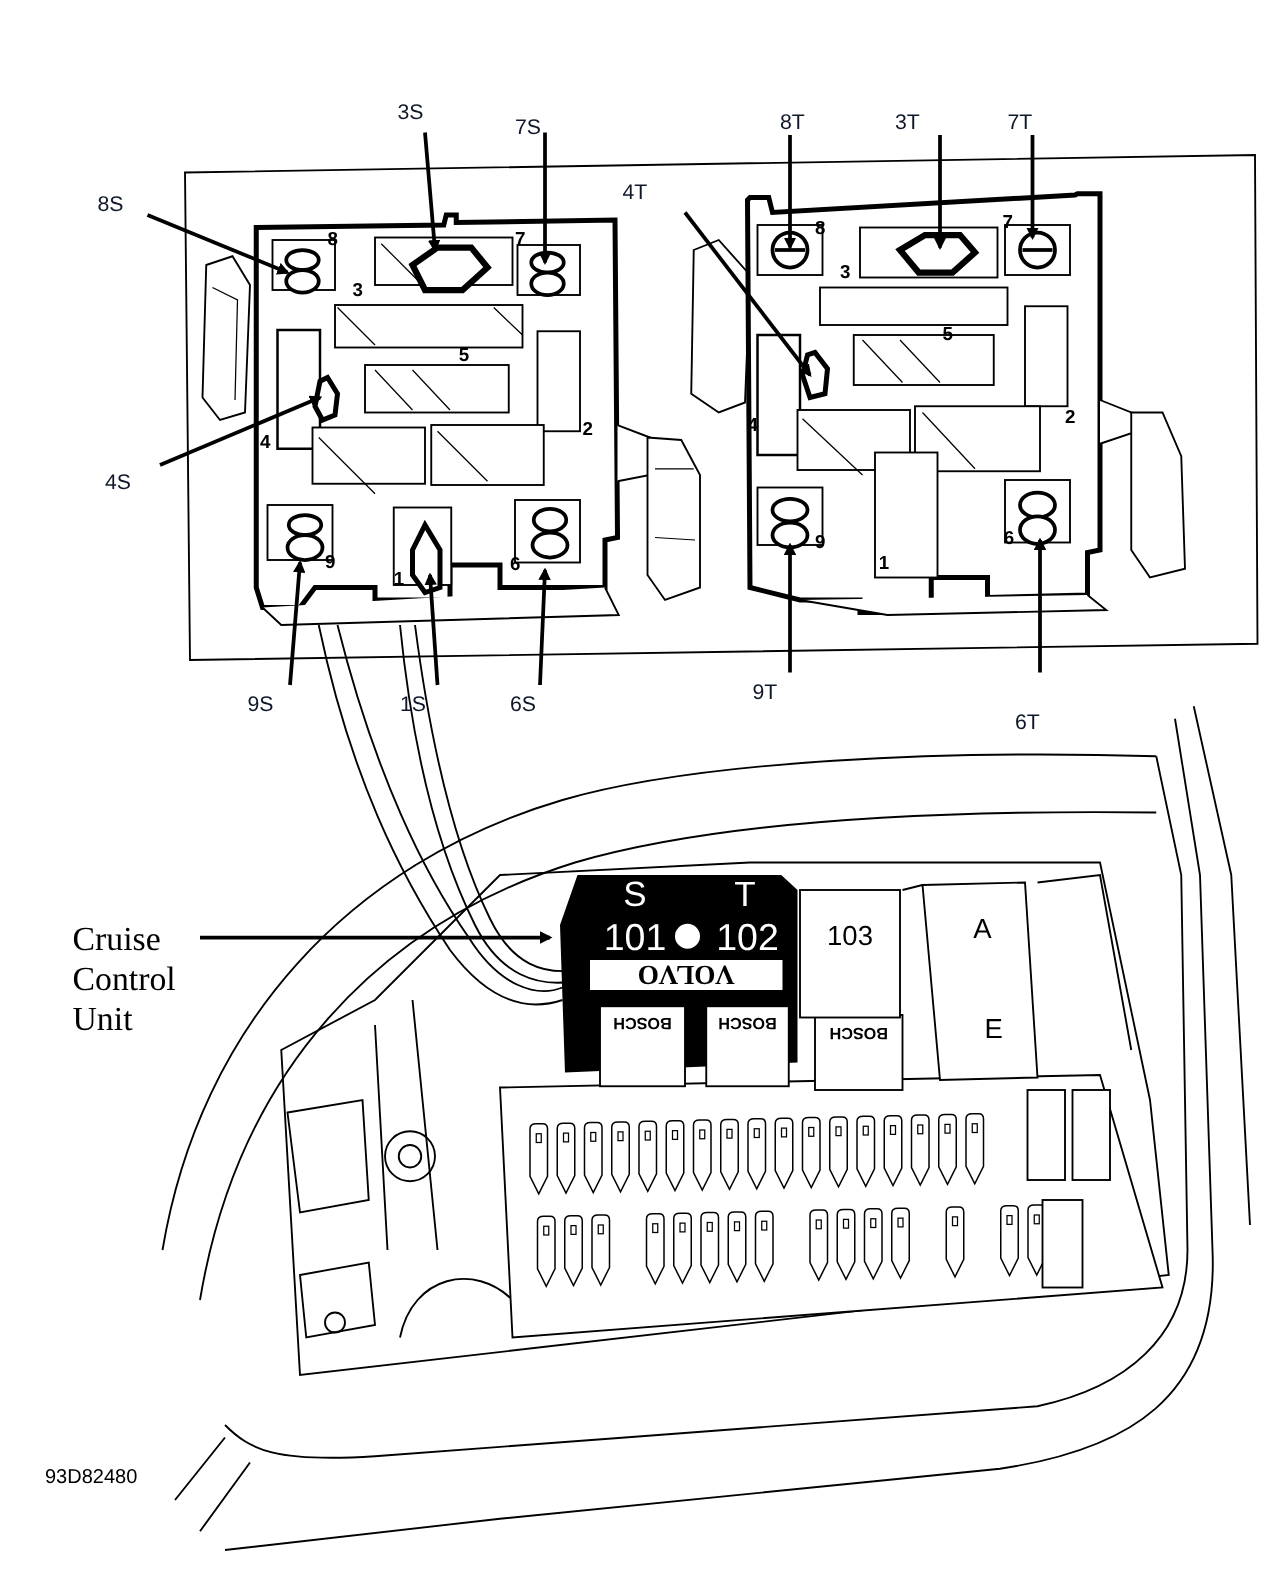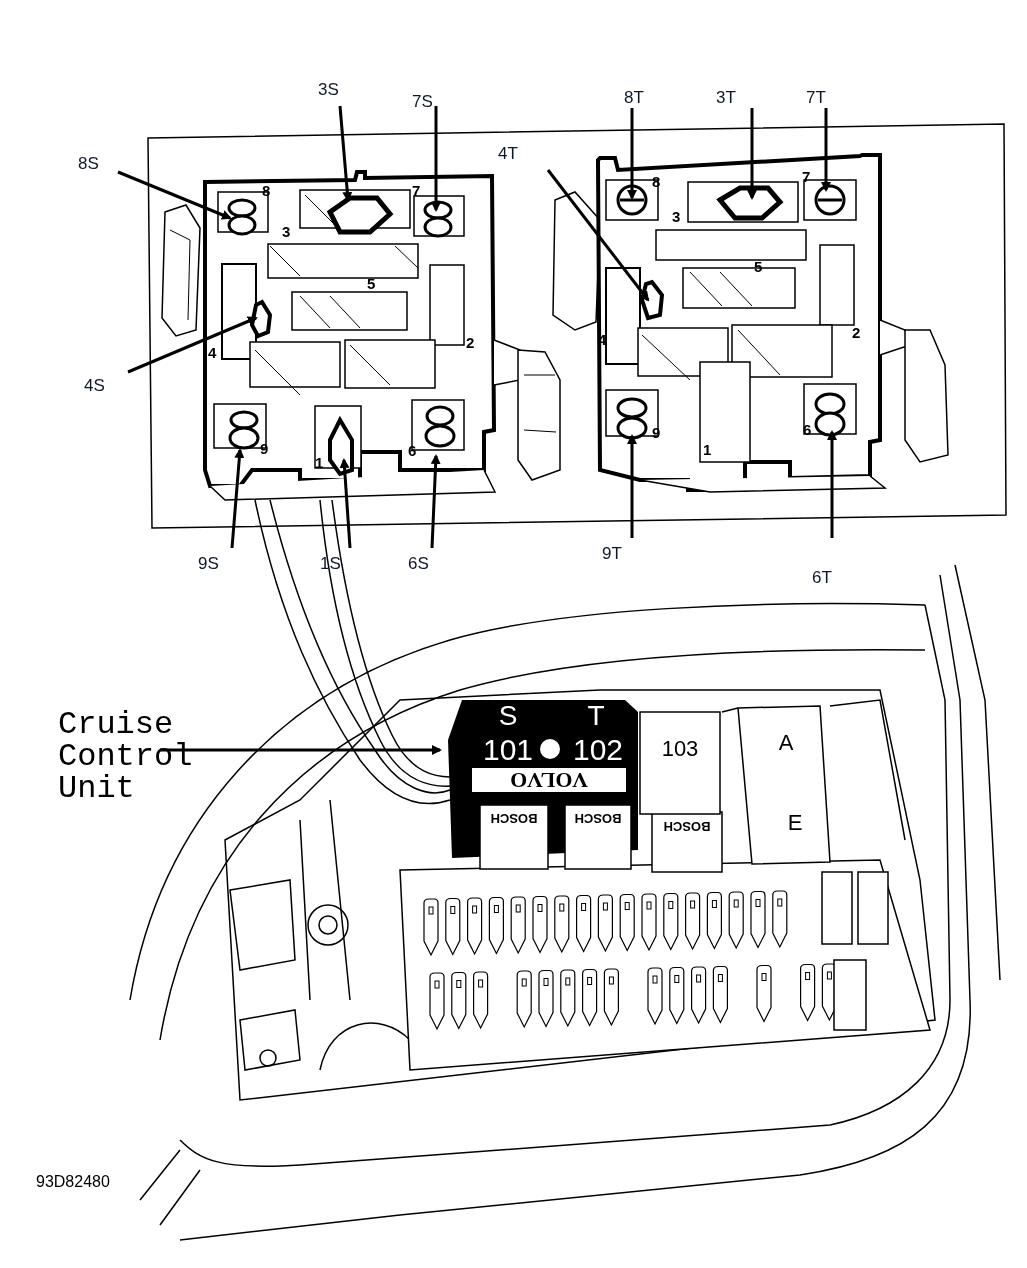--- a/index.html
+++ b/index.html
@@ -1,19 +1,19 @@
 <!DOCTYPE html>
 <html><head>
 <meta charset="utf-8">
 <style>
   html,body{margin:0;padding:0;background:#ffffff;}
   body{width:1027px;height:1268px;position:relative;overflow:hidden;font-family:"Liberation Sans",sans-serif;color:#000;}
   svg{position:absolute;left:0;top:0;}
   .lbl{position:absolute;font-family:"Liberation Sans",sans-serif;font-size:17px;line-height:27px;color:#0f172a;white-space:nowrap;}
-  .cruise{position:absolute;left:58px;top:709px;font-size:32px;line-height:32px;font-family:Liberation Mono, monospace;}
+  .cruise{position:absolute;left:58px;top:735px;font-size:27px;line-height:32px;font-family:Liberation Serif, serif;}
   .cruise div{white-space:nowrap;}
   .figno{position:absolute;left:36px;top:1173px;font-size:16px;font-family:"Liberation Sans",sans-serif;}
   .pin{font-family:"Liberation Sans",sans-serif;font-weight:bold;font-size:15px;}
   .relay-txt{font-family:"Liberation Sans",sans-serif;}
 </style>
 </head>
 <body>
 
 <svg width="1027" height="1268" viewBox="0 0 1027 1268">
 

